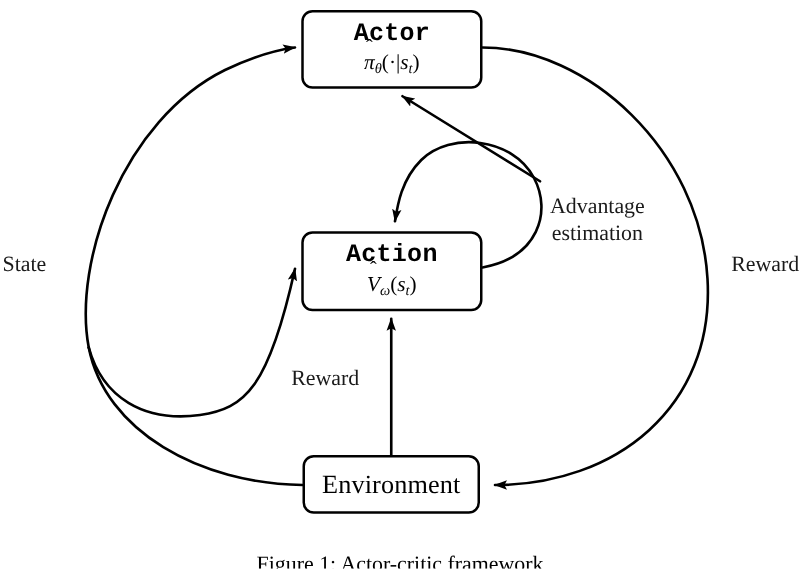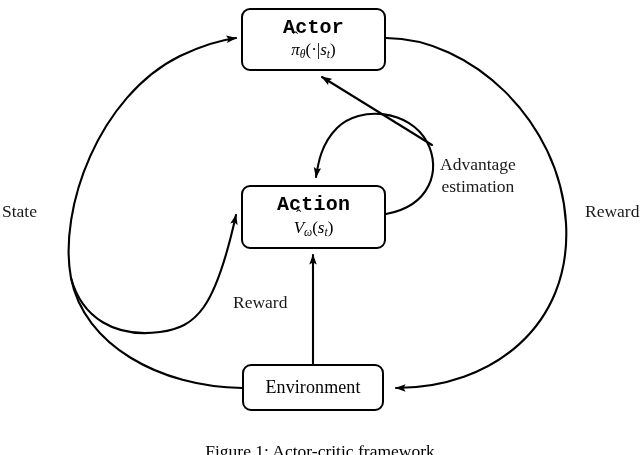--- a/index.html
+++ b/index.html
@@ -43,21 +43,21 @@
   #node-env    { left: 242px; top: 364px; width: 142px; height: 47px; }
 
   .node-title {
     font-weight: bold;
     font-size: 20px;
     letter-spacing: 0.2px;
     font-family: Liberation Mono, monospace;
   }
   .node-title-plain {
     font-weight: normal;
-    font-size: 18px;
+    font-size: 21px;
     letter-spacing: 0.1px;
   }
   .node-formula {
     font-size: 17px;
     margin-top: 1px;
     white-space: nowrap;
   }
 
   .hatvar {
     position: relative;

